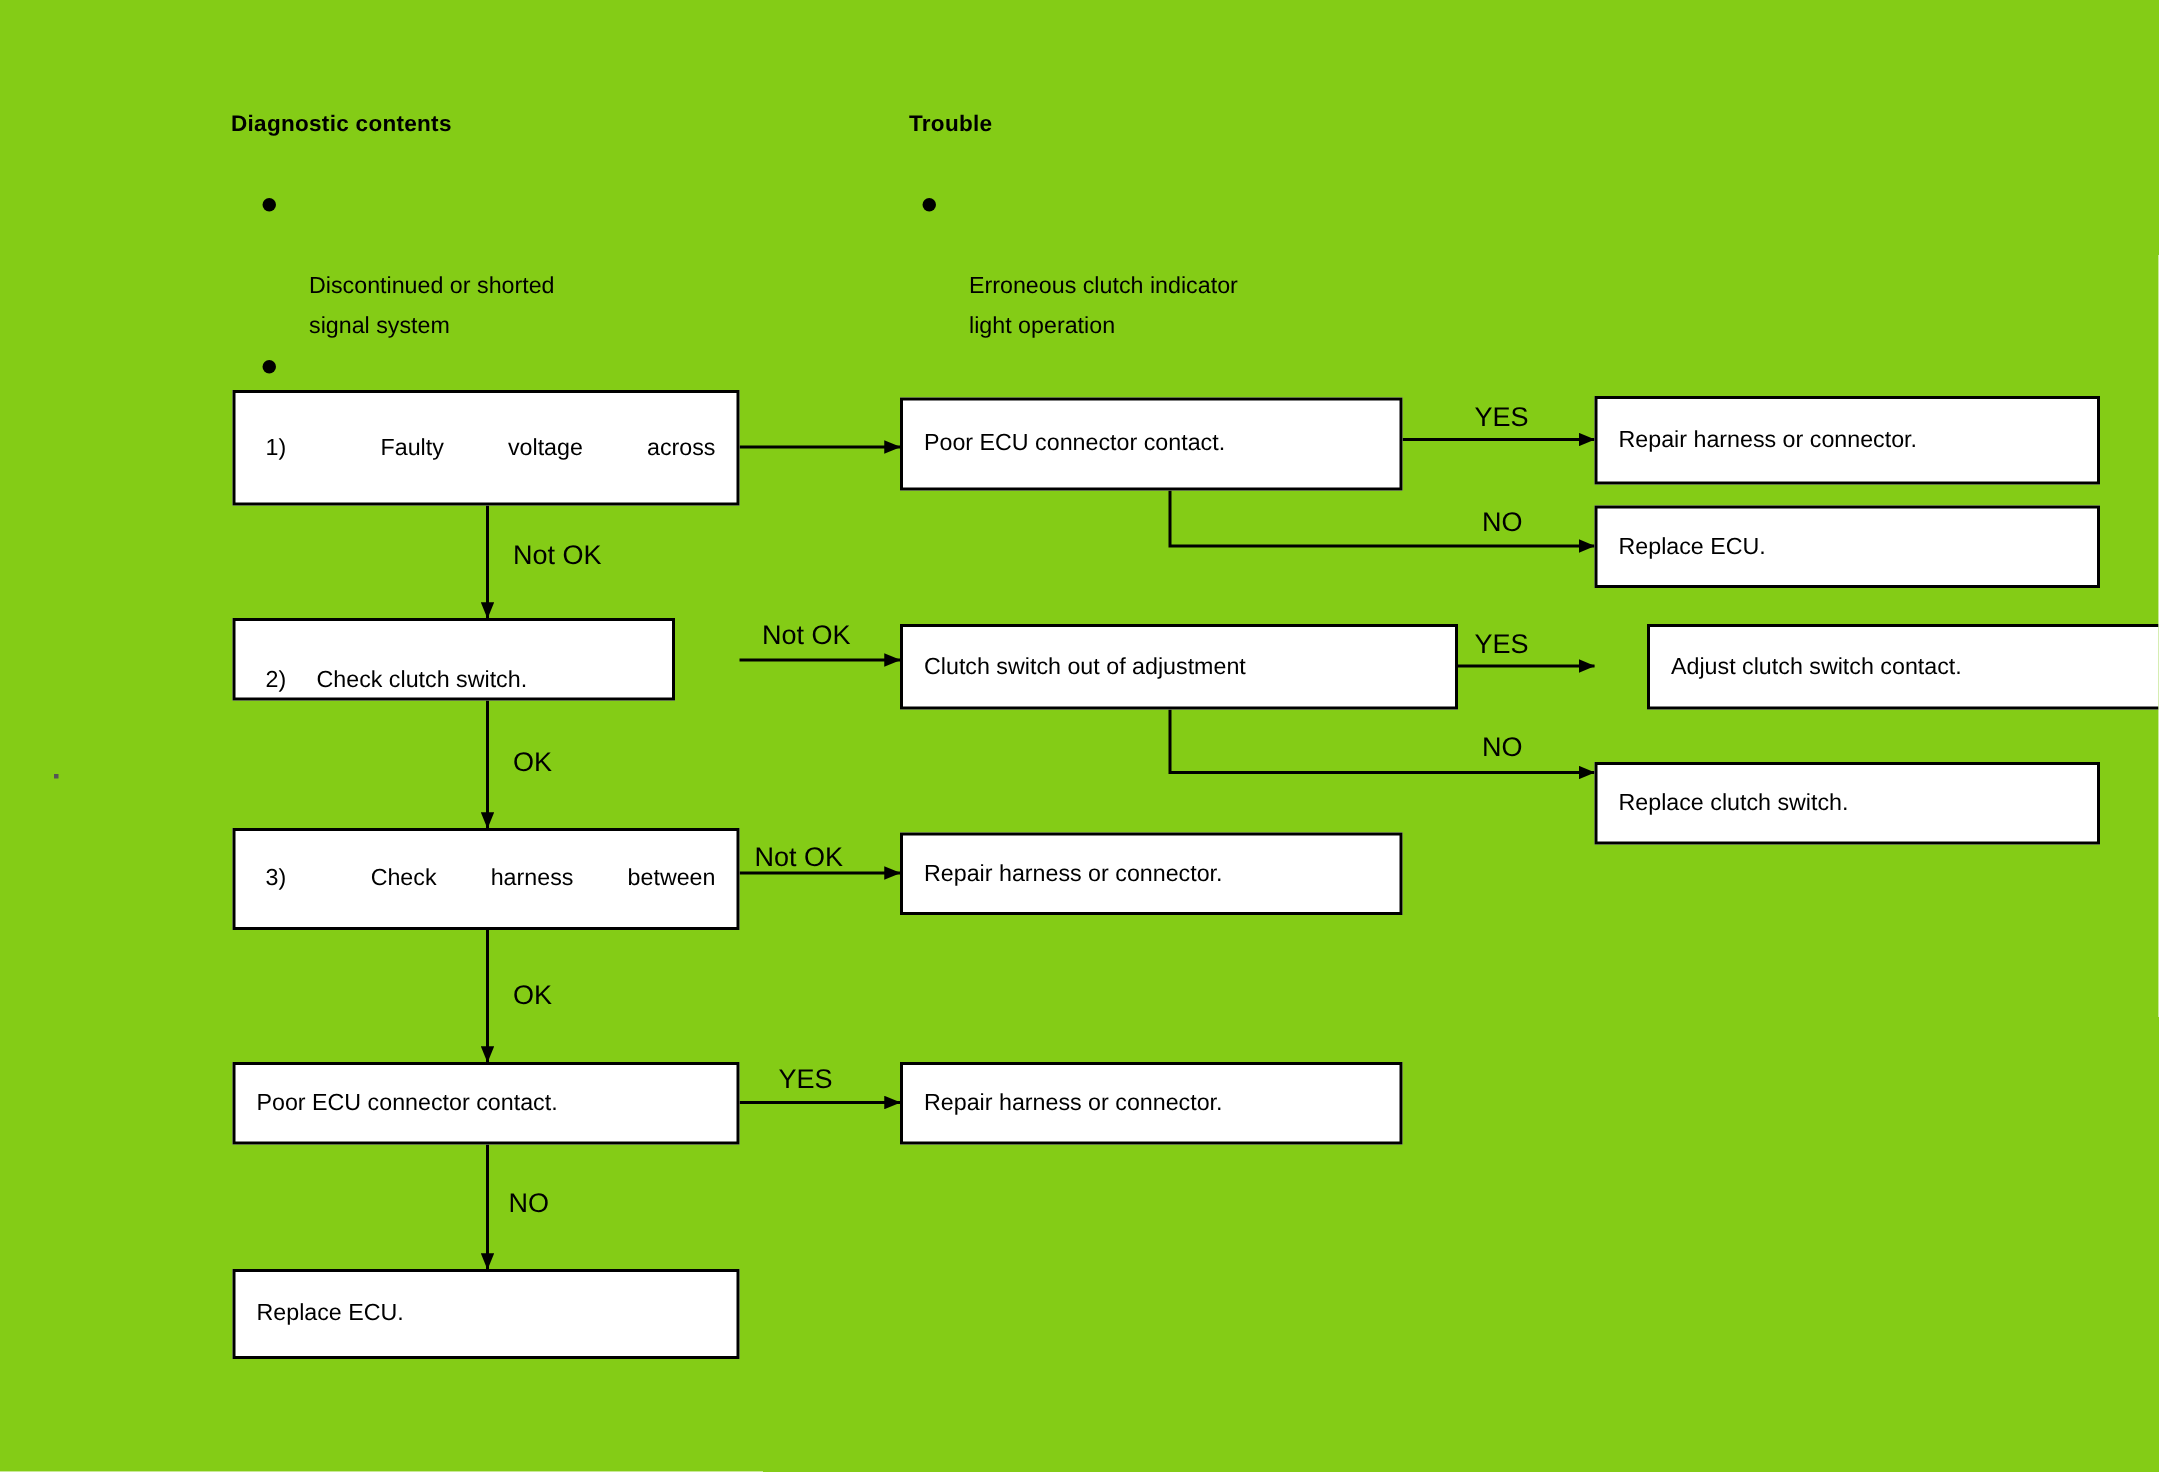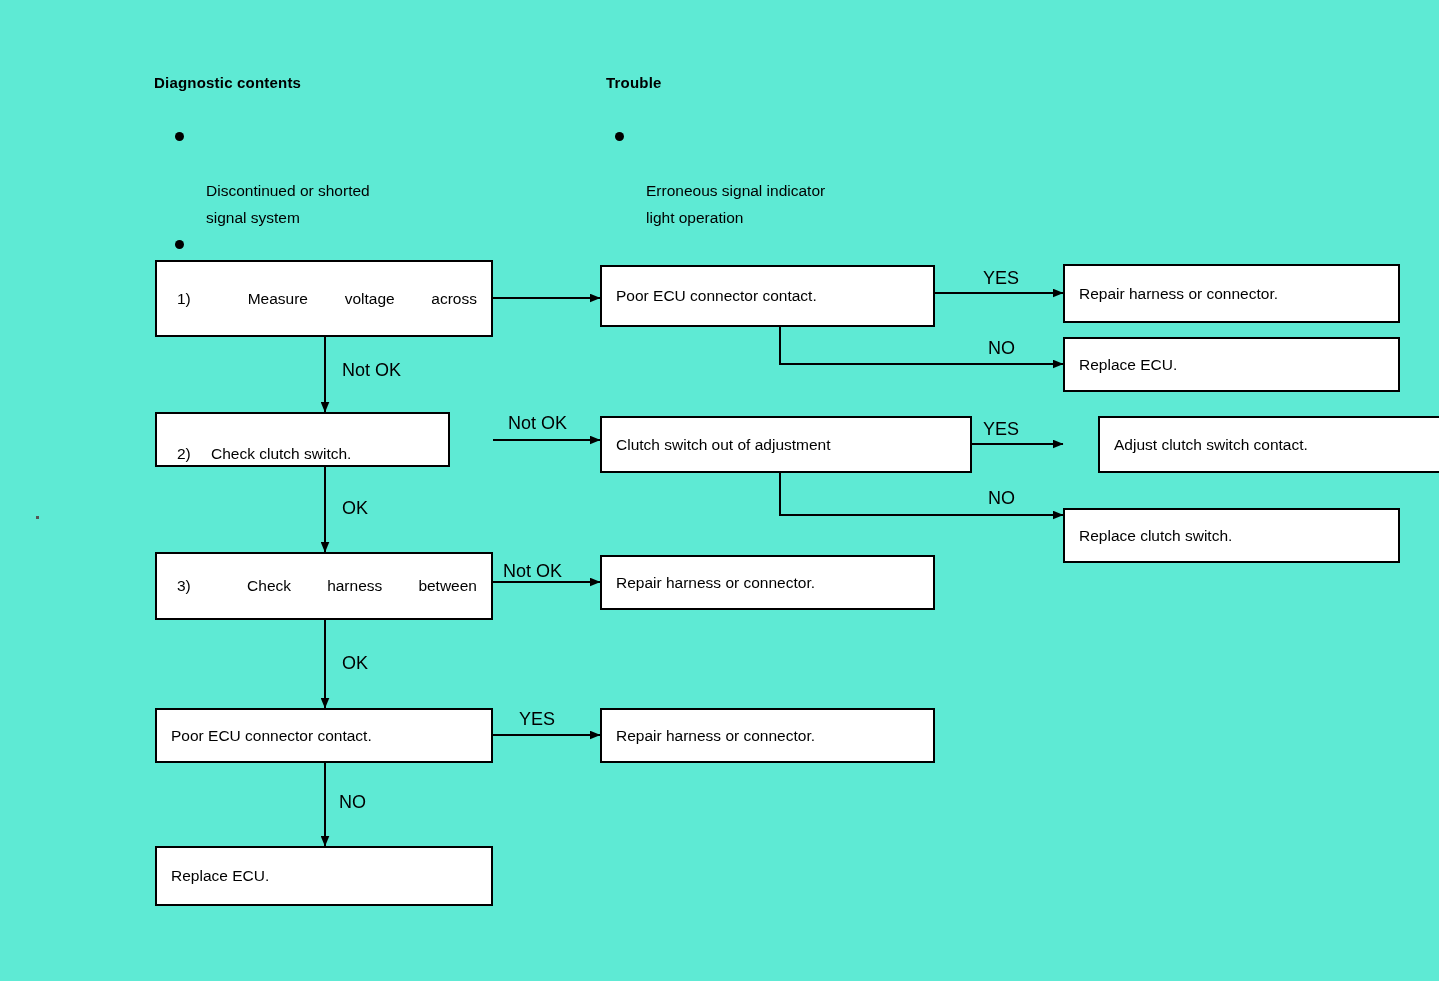--- a/index.html
+++ b/index.html
@@ -9,21 +9,21 @@
     background: #ffffff;
   }
   body {
     font-family: "Liberation Sans", sans-serif;
     color: #000000;
   }
   #page {
     position: relative;
     width: 1439px;
     height: 981px;
-    background: #5eead4;
+    background: #84cc16;
     overflow: hidden;
   }
 
   
   .col-title {
     position: absolute;
     font-size: 15px;
     font-weight: bold;
     letter-spacing: 0.2px;
     white-space: nowrap;
@@ -143,21 +143,21 @@
     </li>
     <li class="bullet-item">
       <span class="bullet-dot"></span>
       <span>Faulty clutch switch</span>
     </li>
   </ul>
 
   <ul class="bullet-list" id="list-trouble">
     <li class="bullet-item">
       <span class="bullet-dot"></span>
-      <span>Erroneous signal indicator
+      <span>Erroneous clutch indicator
 light operation</span>
     </li>
   </ul>
 
   <svg id="wires" viewBox="0 0 1439 981">
     <defs>
       <marker id="arrow" markerWidth="11" markerHeight="9" refX="10.5" refY="4.5" orient="auto" markerUnits="userSpaceOnUse">
         <polygon points="0,0 11,4.5 0,9" fill="#000"></polygon>
       </marker>
     </defs>
@@ -186,21 +186,21 @@
 
     <line x1="325" y1="763" x2="325" y2="846" marker-end="url(#arrow)"></line>
   </svg>
 
   <div id="speck"></div>
 
   <div class="node step" id="node-step1" style="left:155px; top:260px; width:338px; height:77px;">
     <span class="node-text">
       <span class="justify-line">
         <span class="step-num">1)</span>
-        <span>Measure</span>
+        <span>Faulty</span>
         <span>voltage</span>
         <span>across</span>
       </span>
     </span>
   </div>
 
   <div class="node step" id="node-step2" style="left:155px; top:412px; width:295px; height:55px;">
     <span class="node-text">
       <span class="step-num">2)</span><span>Check clutch switch.</span>
     </span>

